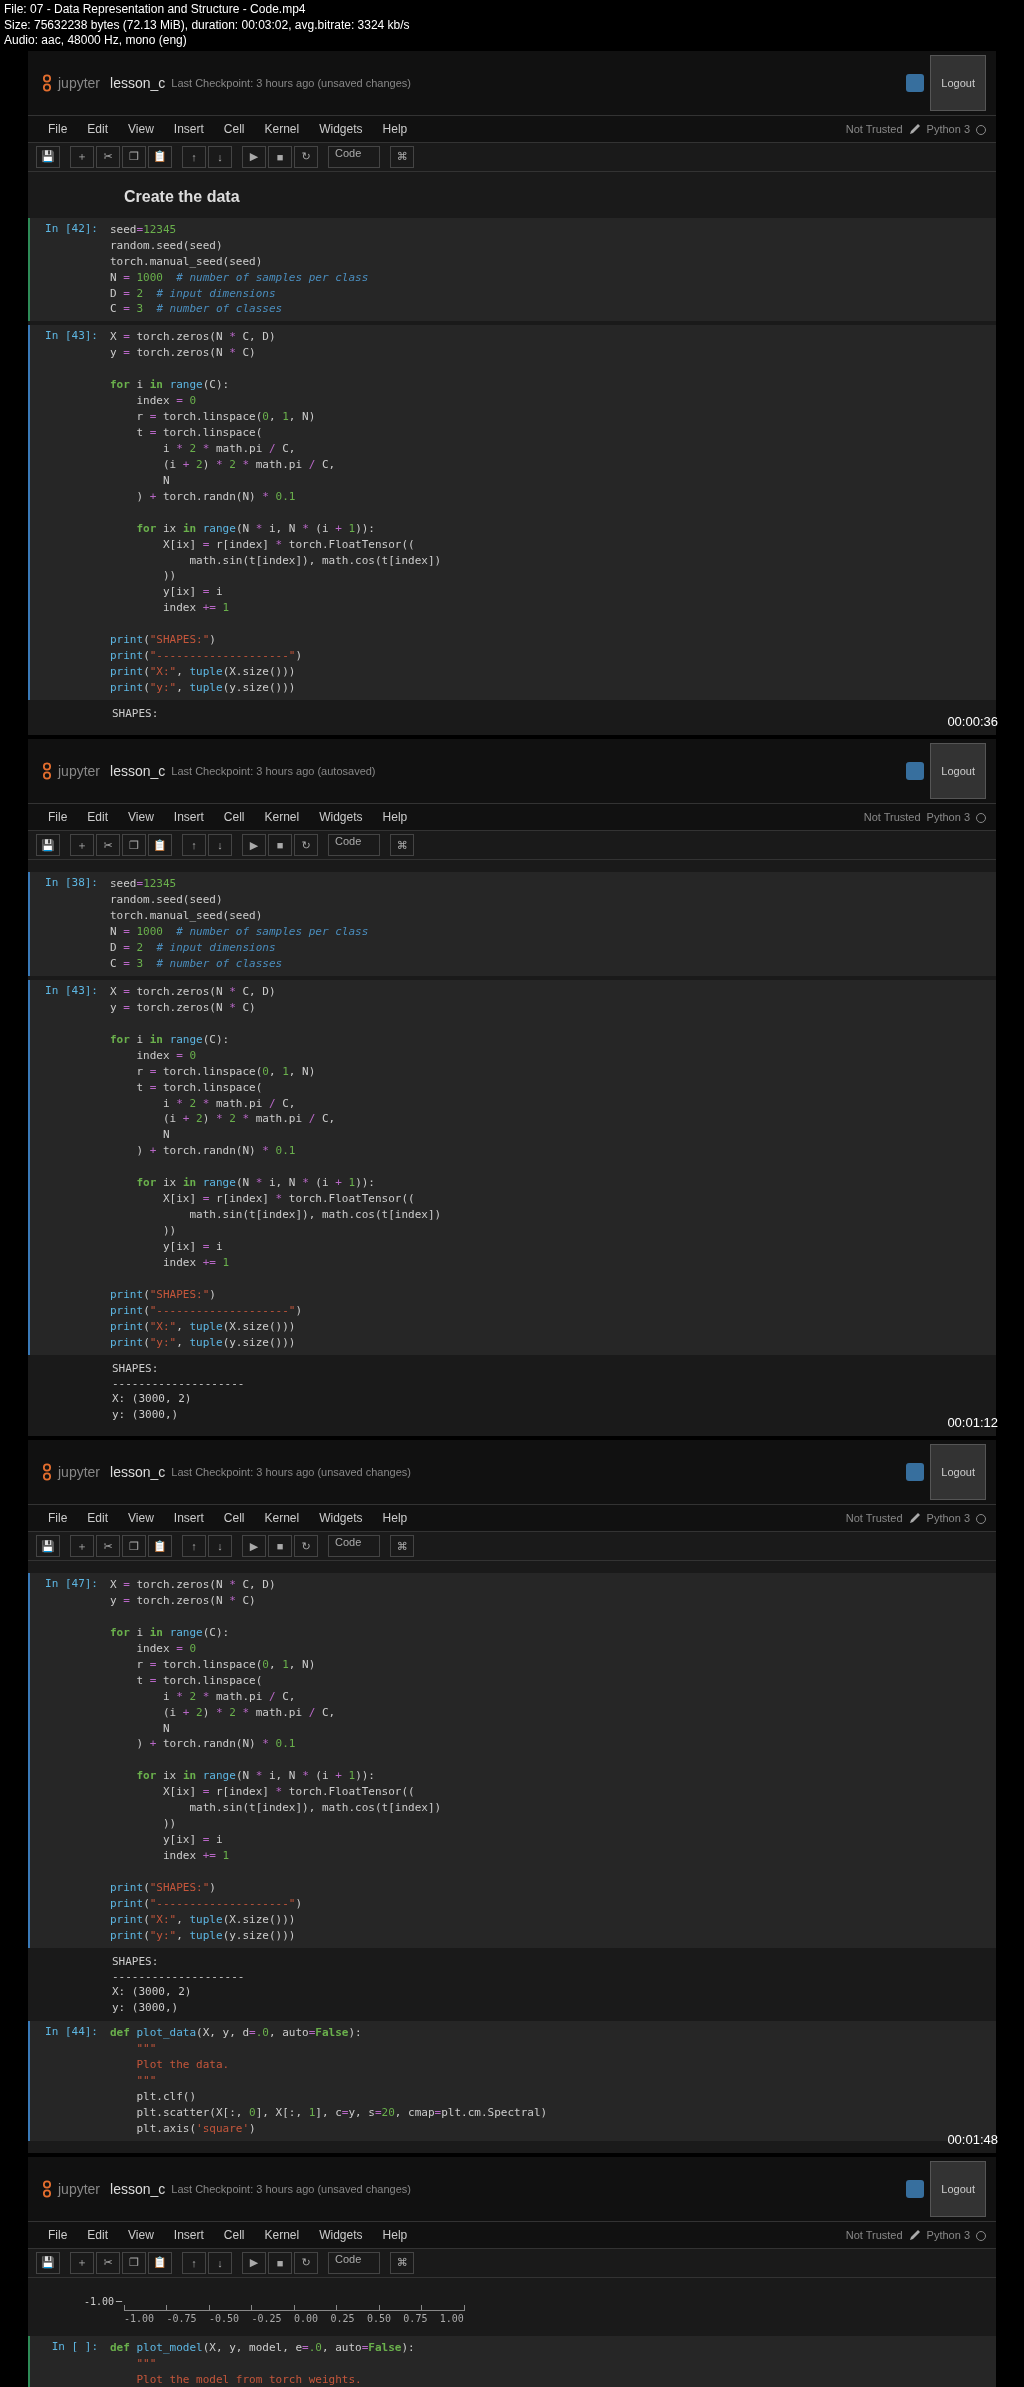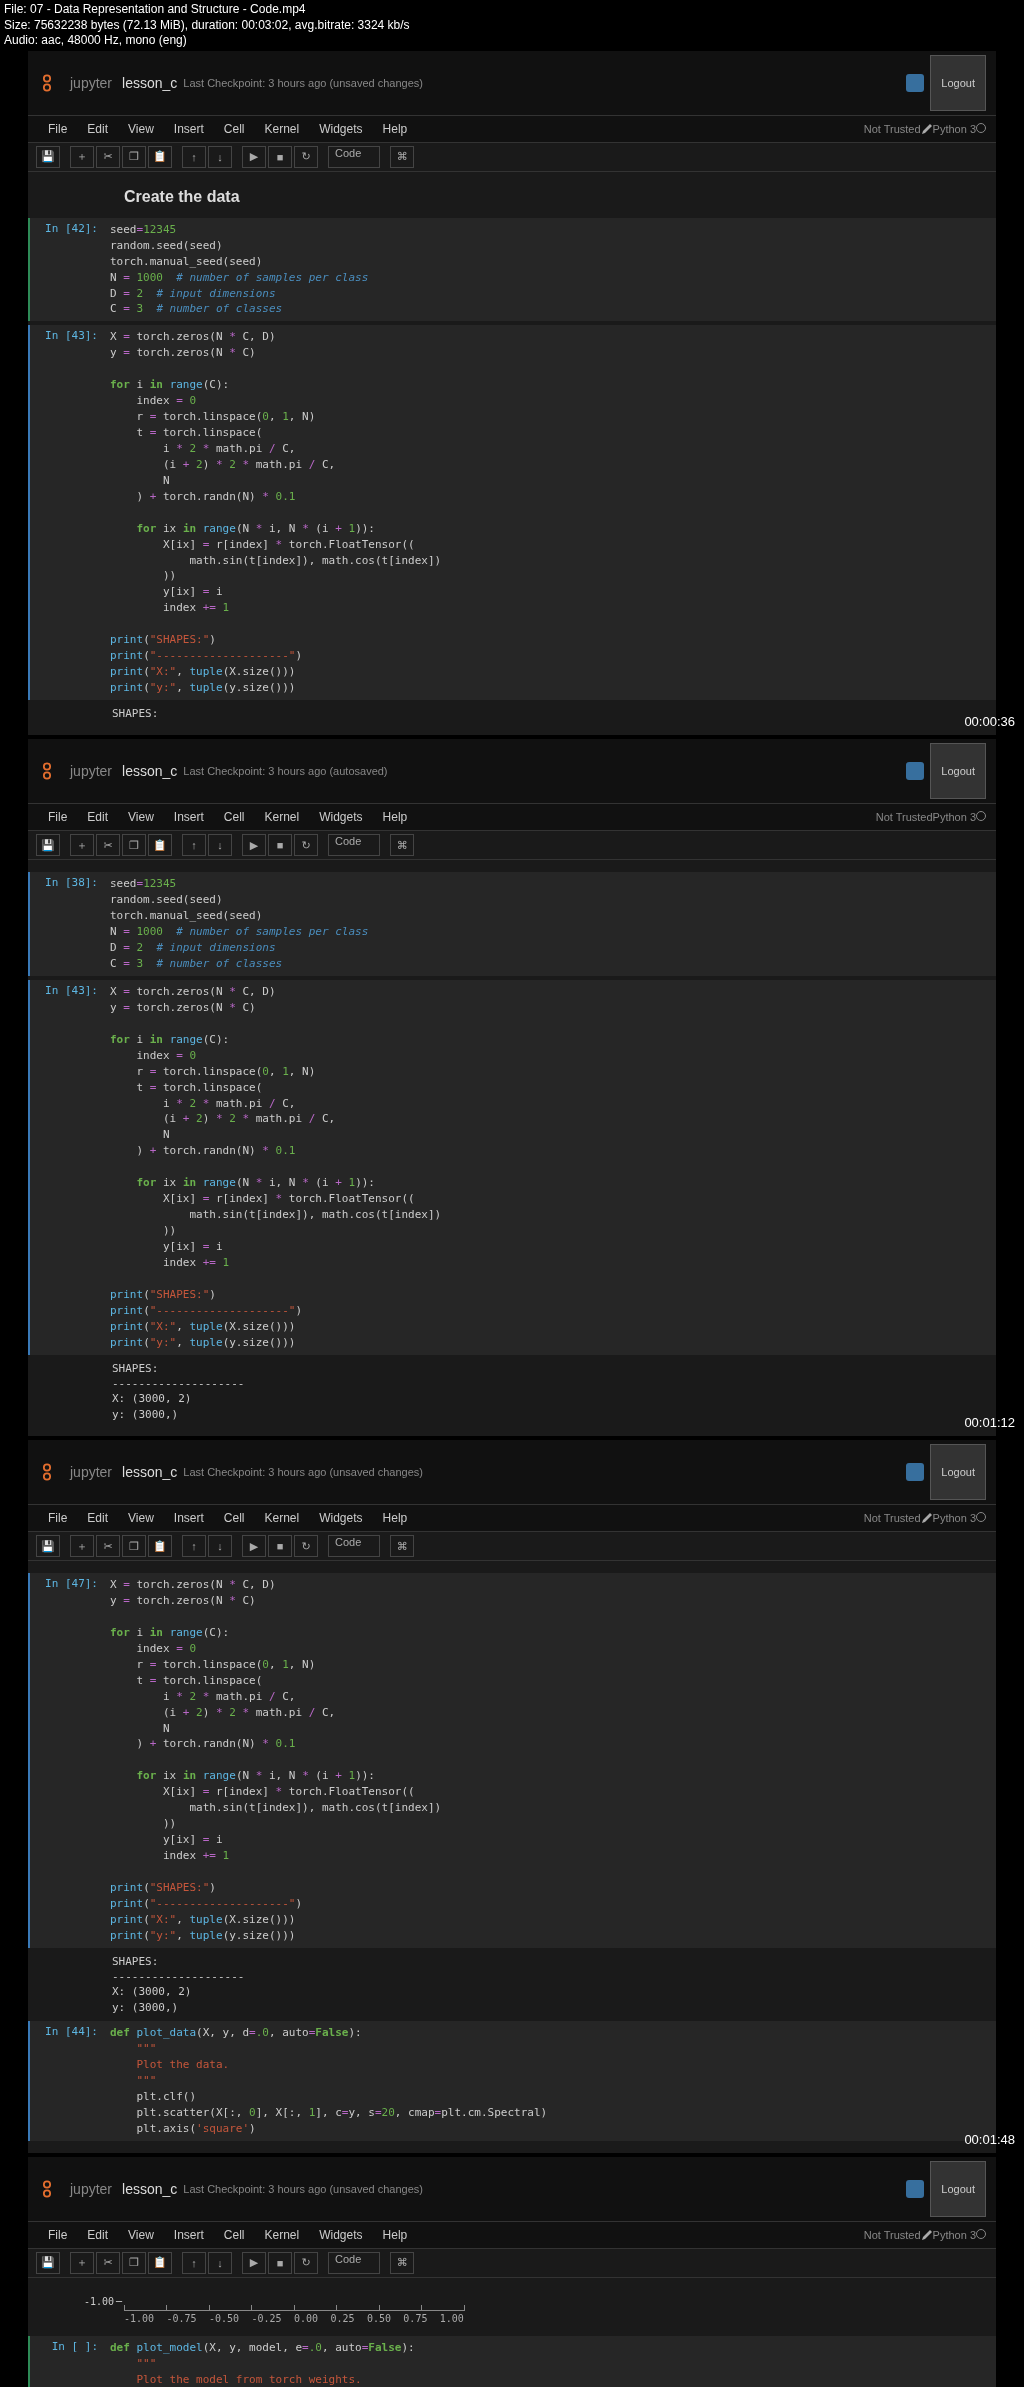--- a/index.html
+++ b/index.html
@@ -12,63 +12,63 @@
 }
 .file-meta {
   padding: 2px 4px;
   color: #fff;
   font-size: 12px;
   line-height: 1.3;
 }
 .frame-wrap { position: relative; }
 .timestamp {
   position: absolute;
-  right: 9px;
+  right: 26px;
   bottom: 6px;
   color: #fff;
   font-size: 13px;
 }
 .notebook {
   background: #1a1a1a;
   margin: 0 28px 4px 28px;
 }
 .nb-header {
   display: flex;
   align-items: center;
   padding: 4px 10px;
   background: #111;
   border-bottom: 1px solid #333;
 }
 .jupyter-logo {
   display: flex;
   align-items: center;
   color: #888;
   font-size: 14px;
-  gap: 14px;
+  gap: 2px;
 }
 .jupyter-logo svg { width: 18px; height: 18px; }
 .nb-title { color: #ddd; margin-left: 10px; font-size: 14px; font-weight: 500; }
 .checkpoint { color: #888; margin-left: 6px; font-size: 11px; }
 .spacer { flex: 1; }
 .py-badge { width: 18px; height: 18px; background: #376f9e; border-radius: 3px; display:inline-block;}
 .logout-btn {
   background: #333; color: #ccc; border: 1px solid #555;
   padding: 21px 10px; font-size: 11px; margin-left: 6px; cursor: pointer;
 }
 .menubar {
   display: flex; align-items: center;
   padding: 2px 10px;
   background: #111;
   border-bottom: 1px solid #333;
   gap: 0;
 }
 .menu-item {
   color: #ccc; padding: 4px 10px; font-size: 12px; cursor: pointer;
 }
-.kernel-info { color: #888; font-size: 11px; margin-left: 8px; display:flex; align-items:flex-start; }
+.kernel-info { color: #888; font-size: 11px; margin-left: 8px; display:flex; align-items:flex-end; gap:6px;}
 .kernel-dot { width: 10px; height: 10px; border: 1px solid #888; border-radius: 50%; display:inline-block;}
 .pencil { width:12px; height:12px; }
 .toolbar {
   display: flex; align-items: center;
   padding: 3px 8px;
   background: #1a1a1a;
   border-bottom: 1px solid #333;
   gap: 2px;
 }
 .tb-btn {

